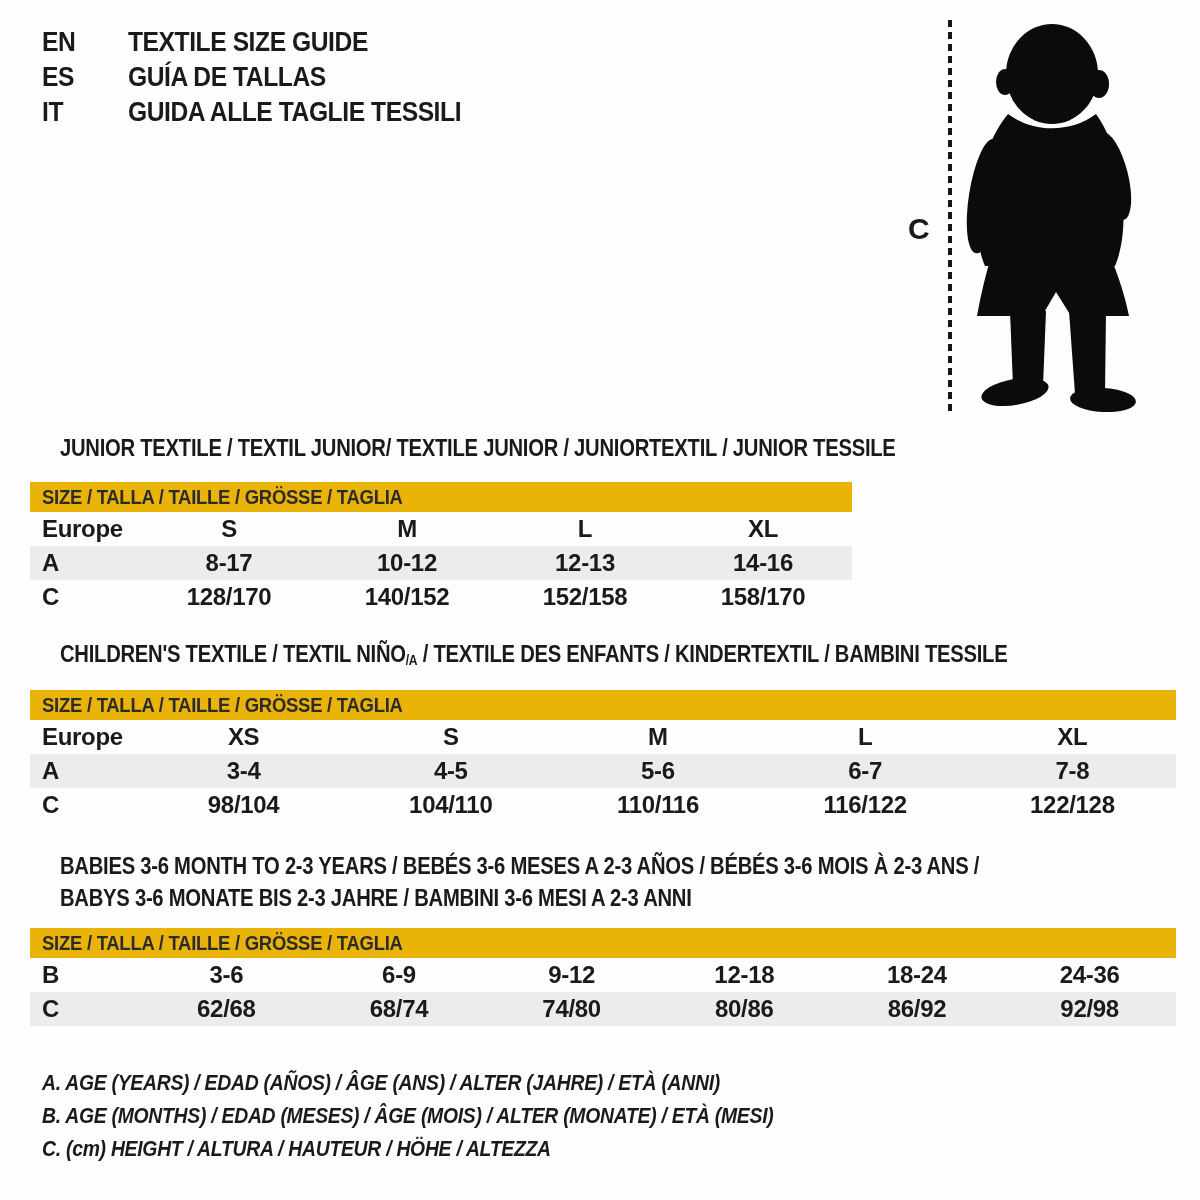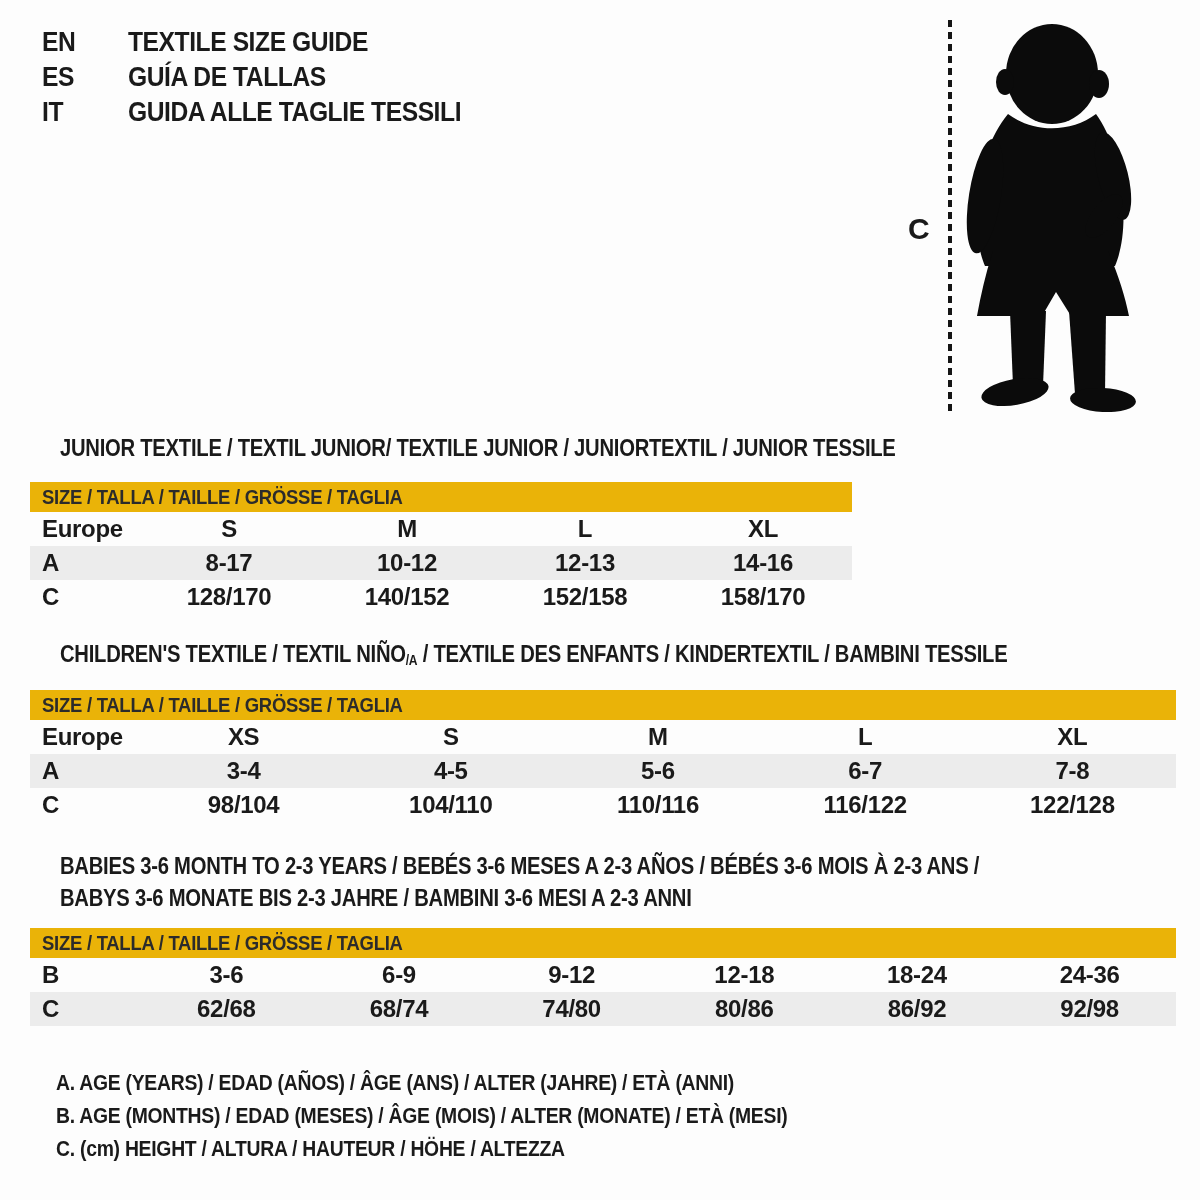--- a/index.html
+++ b/index.html
@@ -38,21 +38,21 @@
     height:30px; background:#eab308; display:flex; align-items:center;
     padding-left:12px; font-size:21px; color:#2b2b2b; letter-spacing:-0.3px;
   }
   table { border-collapse:collapse; width:100%; table-layout:fixed; }
   td { height:34px; font-size:24px; text-align:center; padding:0; letter-spacing:-0.3px; }
   td.lbl { text-align:left; padding-left:12px; }
   col.c-label { width:110px; }
   tr.stripe { background:#ececec; }
 
   
-  .legend { position:absolute; left:56px; top:1066px; font-size:22px; letter-spacing:-0.3px; }
+  .legend { position:absolute; left:42px; top:1066px; font-size:22px; letter-spacing:-0.3px;font-style:italic; }
   .legend-line { height:33px; display:flex; align-items:center; white-space:nowrap; }
 </style>
 </head>
 <body>
 
 <header class="langs">
   <div class="lang-row">
     <span class="lang-code squeeze">EN</span>
     <span class="lang-title squeeze">TEXTILE SIZE GUIDE</span>
   </div>

